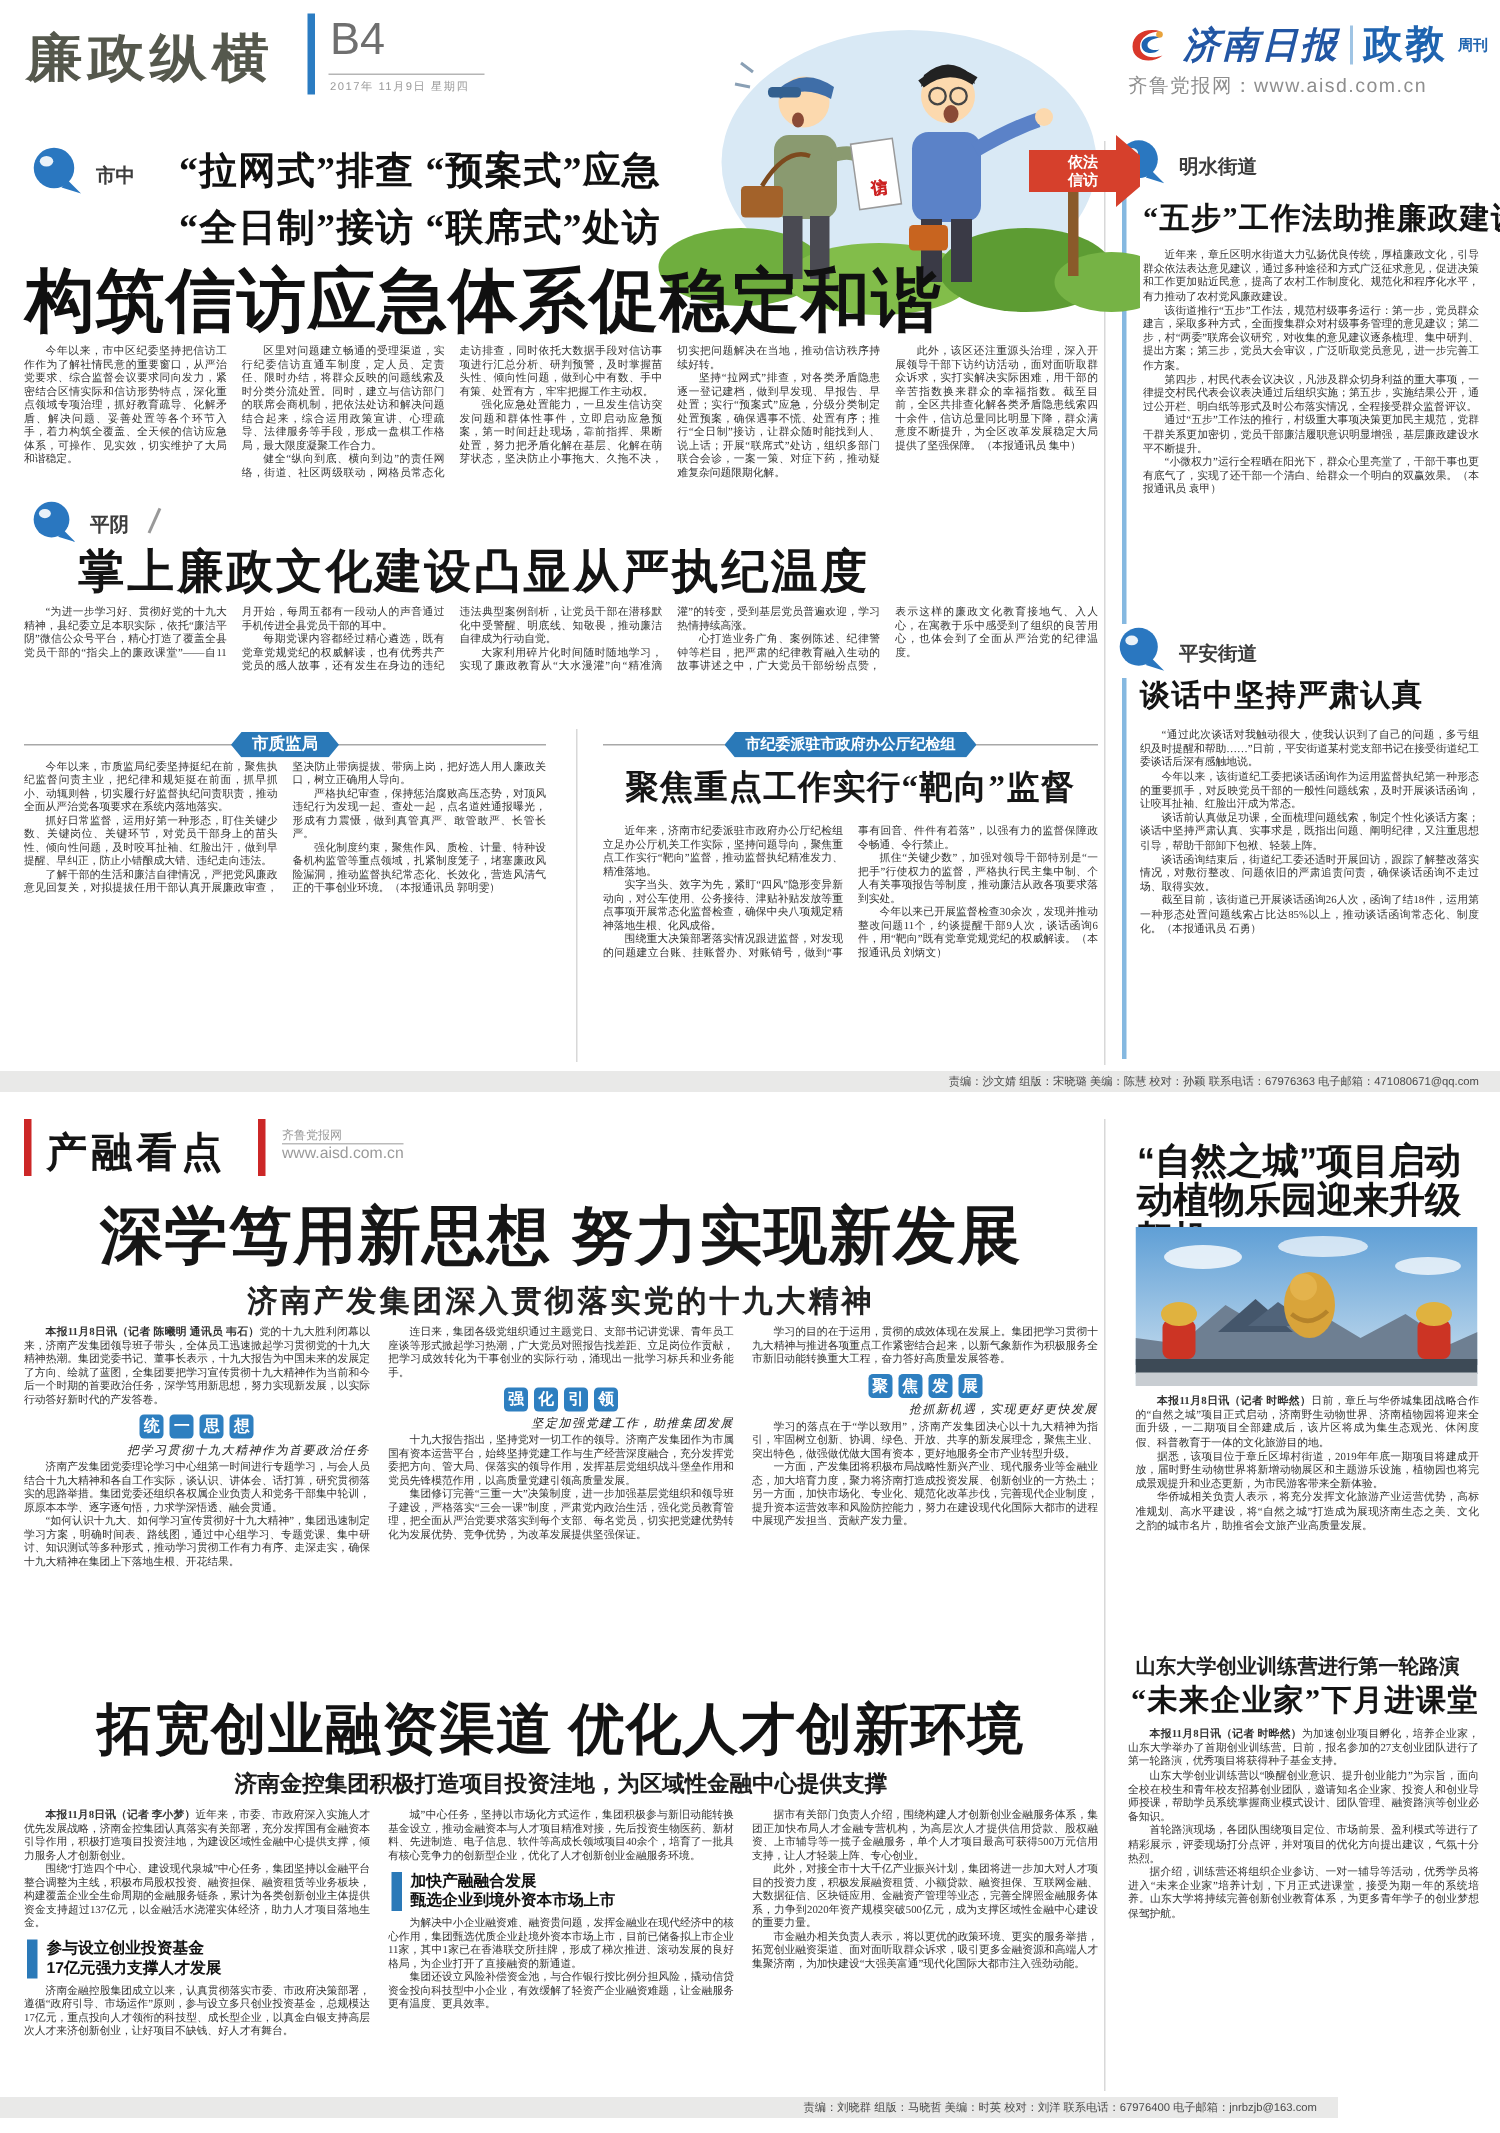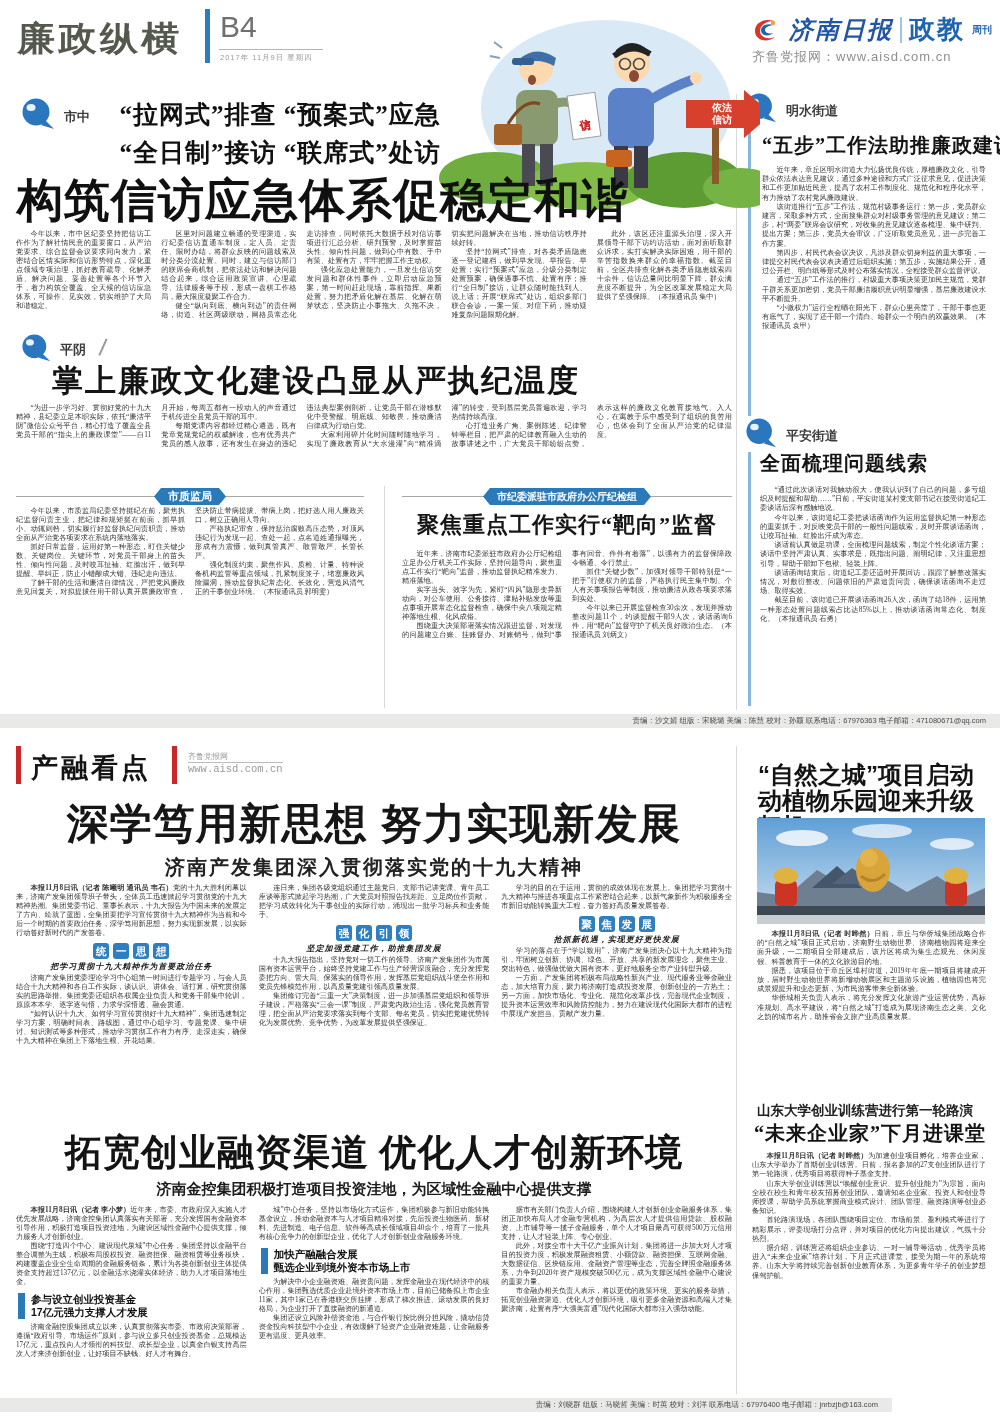--- a/index.html
+++ b/index.html
@@ -39,38 +39,38 @@
   .deck-sans{font-family:"Liberation Sans",sans-serif;font-weight:bold;font-size:15px;color:#1d1d1d;text-align:center;white-space:nowrap;}
   
   .badge-rule{border-top:1px solid #a8a8a8;position:relative;}
   .badge-pill{position:absolute;top:-9px;left:50%;transform:translateX(-50%);
       background:#2a79b8;color:#fff;font-family:"Liberation Sans",sans-serif;font-weight:bold;
       font-size:11px;line-height:17px;padding:0 14px;white-space:nowrap;
       clip-path:polygon(7px 0,calc(100% - 7px) 0,100% 50%,calc(100% - 7px) 100%,7px 100%,0 50%);}
   .badge-row{display:flex;justify-content:center;gap:4px;margin:5px 0 3px 0;}
   .bchar{width:16px;height:16px;background:#2e7fc0;color:#fff;border-radius:3px;
       font-family:"Liberation Sans",sans-serif;font-weight:bold;font-size:10.5px;line-height:16px;text-align:center;}
-  .italic-sub{font-weight:bold;font-style:italic;font-size:8px;color:#1b1b1b;text-align:center;margin:2px 0 3px 0;letter-spacing:1px;}
+  .italic-sub{font-weight:normal;font-style:italic;font-size:8px;color:#1b1b1b;text-align:right;margin:2px 0 3px 0;letter-spacing:1px;}
   .col-sub{display:flex;gap:6px;align-items:center;margin:6px 0 4px 2px;}
   .csq{width:7px;height:26px;background:#2a79b8;flex:none;}
   .cst{font-family:"Liberation Sans",sans-serif;font-weight:bold;font-size:10.5px;line-height:13px;color:#111;}
   
   .bodytxt{font-size:7.2px;line-height:9px;color:#343434;text-align:justify;overflow:hidden;}
   .bodytxt .bp{margin:0;text-indent:2em;}
   .bodytxt .bp b{font-weight:bold;}
   .mc5{column-count:5;column-gap:10px;}
   .mc2{column-count:2;column-gap:10px;}
   .sidebody{font-size:7.2px;line-height:9.2px;}
   
   .strip{background:#e9e9e8;font-size:7.5px;color:#4a4a4a;text-align:right;
          font-family:"Liberation Sans",sans-serif;line-height:14px;padding-right:14px;box-sizing:border-box;}
   .red-bar{width:5px;height:38px;background:#cc2727;}
   .cr-title{font-family:"Liberation Sans",sans-serif;font-weight:900;font-size:27px;color:#141414;letter-spacing:3px;}
   .cr-site1{font-size:8px;color:#9a9a9a;border-bottom:1px solid #bbb;font-family:"Liberation Sans",sans-serif;}
-  .cr-site2{font-size:10.5px;color:#9a9a9a;font-family:Liberation Mono, monospace;}
+  .cr-site2{font-size:10.5px;color:#9a9a9a;font-family:Liberation Sans, sans-serif;}
 </style>
 </head>
 <body>
 
 <div id="page">
 
   <div class="abs masthead-title" style="left:17px;top:16px;">廉政纵横</div>
   <div class="abs head-vbar" style="left:205px;top:9px;height:54px;"></div>
   <div class="abs page-no" style="left:220px;top:10px;">B4</div>
   <div class="abs page-no-line" style="left:219px;top:49px;width:104px;"></div>
@@ -198,21 +198,21 @@
   <div class="abs" style="left:402px;top:480px;width:330px;">
     <div class="badge-rule" style="margin-top:16px;">
       <span class="badge-pill" style="font-size:10px;">市纪委派驻市政府办公厅纪检组</span>
     </div>
     <div class="h-serif-md" style="margin-top:13px;">聚焦重点工作实行“靶向”监督</div>
     <div class="bodytxt mc2" style="margin-top:10px;height:166px;">
         <p class="bp">近年来，济南市纪委派驻市政府办公厅纪检组立足办公厅机关工作实际，坚持问题导向，聚焦重点工作实行“靶向”监督，推动监督执纪精准发力、精准落地。</p>
         <p class="bp">实字当头、效字为先，紧盯“四风”隐形变异新动向，对公车使用、公务接待、津贴补贴发放等重点事项开展常态化监督检查，确保中央八项规定精神落地生根、化风成俗。</p>
         <p class="bp">围绕重大决策部署落实情况跟进监督，对发现的问题建立台账、挂账督办、对账销号，做到“事事有回音、件件有着落”，以强有力的监督保障政令畅通、令行禁止。</p>
         <p class="bp">抓住“关键少数”，加强对领导干部特别是“一把手”行使权力的监督，严格执行民主集中制、个人有关事项报告等制度，推动廉洁从政各项要求落到实处。</p>
-        <p class="bp">今年以来已开展监督检查30余次，发现并推动整改问题11个，约谈提醒干部9人次，谈话函询6件，用“靶向”监督守护了机关良好政治生态。（本报通讯员 刘炳文）</p>
+        <p class="bp">今年以来已开展监督检查30余次，发现并推动整改问题11个，约谈提醒干部9人次，谈话函询6件，用“靶向”既有党章党规党纪的权威解读。（本报通讯员 刘炳文）</p>
       </div>
   </div>
 
   <div class="abs" style="left:744px;top:93px;">
     <svg width="36" height="32" viewBox="0 0 38 34">
         <circle cx="16" cy="14" r="13.5" fill="#2a77c0"></circle>
         <ellipse cx="11" cy="9.5" rx="4.5" ry="3.5" fill="#fff" opacity="0.9"></ellipse>
         <path d="M25 22 L34 31 L21 27 Z" fill="#2a77c0"></path>
       </svg>
   </div>
@@ -229,21 +229,21 @@
 
   <div class="abs" style="left:744px;top:418px;">
     <svg width="36" height="32" viewBox="0 0 38 34">
         <circle cx="16" cy="14" r="13.5" fill="#2a77c0"></circle>
         <ellipse cx="11" cy="9.5" rx="4.5" ry="3.5" fill="#fff" opacity="0.9"></ellipse>
         <path d="M25 22 L34 31 L21 27 Z" fill="#2a77c0"></path>
       </svg>
   </div>
   <div class="abs sec-label" style="left:786px;top:427px;">平安街道</div>
   <div class="abs blue-rail" style="left:748px;top:452px;height:254px;"></div>
-  <div class="abs h-side" style="left:760px;top:450px;">全面梳理问题线索</div>
+  <div class="abs h-side" style="left:760px;top:450px;">谈话中坚持严肃认真</div>
   <div class="abs bodytxt sidebody" style="left:760px;top:486px;width:226px;height:220px;">
       <p class="bp">“通过此次谈话对我触动很大，使我认识到了自己的问题，多亏组织及时提醒和帮助……”日前，平安街道某村党支部书记在接受街道纪工委谈话后深有感触地说。</p>
       <p class="bp">今年以来，该街道纪工委把谈话函询作为运用监督执纪第一种形态的重要抓手，对反映党员干部的一般性问题线索，及时开展谈话函询，让咬耳扯袖、红脸出汗成为常态。</p>
       <p class="bp">谈话前认真做足功课，全面梳理问题线索，制定个性化谈话方案；谈话中坚持严肃认真、实事求是，既指出问题、阐明纪律，又注重思想引导，帮助干部卸下包袱、轻装上阵。</p>
       <p class="bp">谈话函询结束后，街道纪工委还适时开展回访，跟踪了解整改落实情况，对敷衍整改、问题依旧的严肃追责问责，确保谈话函询不走过场、取得实效。</p>
       <p class="bp">截至目前，该街道已开展谈话函询26人次，函询了结18件，运用第一种形态处置问题线索占比达85%以上，推动谈话函询常态化、制度化。（本报通讯员 石勇）</p>
     </div>
 
   <div class="abs strip" style="left:0;top:714px;width:1000px;height:14px;">责编：沙文婧 组版：宋晓璐 美编：陈慧 校对：孙颖 联系电话：67976363 电子邮箱：471080671@qq.com</div>
 
@@ -355,21 +355,21 @@
             <div>加快产融融合发展</div>
             <div>甄选企业到境外资本市场上市</div>
           </div>
         </div>
         <p class="bp">为解决中小企业融资难、融资贵问题，发挥金融业在现代经济中的核心作用，集团甄选优质企业赴境外资本市场上市，目前已储备拟上市企业11家，其中1家已在香港联交所挂牌，形成了梯次推进、滚动发展的良好格局，为企业打开了直接融资的新通道。</p>
         <p class="bp">集团还设立风险补偿资金池，与合作银行按比例分担风险，撬动信贷资金投向科技型中小企业，有效缓解了轻资产企业融资难题，让金融服务更有温度、更具效率。</p>
       </div>
     <div class="bodytxt" style="flex:1;height:188px;">
         <p class="bp">据市有关部门负责人介绍，围绕构建人才创新创业金融服务体系，集团正加快布局人才金融专营机构，为高层次人才提供信用贷款、股权融资、上市辅导等一揽子金融服务，单个人才项目最高可获得500万元信用支持，让人才轻装上阵、专心创业。</p>
         <p class="bp">此外，对接全市十大千亿产业振兴计划，集团将进一步加大对人才项目的投资力度，积极发展融资租赁、小额贷款、融资担保、互联网金融、大数据征信、区块链应用、金融资产管理等业态，完善全牌照金融服务体系，力争到2020年资产规模突破500亿元，成为支撑区域性金融中心建设的重要力量。</p>
-        <p class="bp">市金融办相关负责人表示，将以更优的政策环境、更实的服务举措，拓宽创业融资渠道、优化人才创新环境，吸引更多金融资源和高端人才集聚济南，处置有序“大强美富通”现代化国际大都市注入强劲动能。</p>
+        <p class="bp">市金融办相关负责人表示，将以更优的政策环境、更实的服务举措，拓宽创业融资渠道、面对面听取群众诉求，吸引更多金融资源和高端人才集聚济南，为加快建设“大强美富通”现代化国际大都市注入强劲动能。</p>
       </div>
   </div>
 
   <div class="abs h-kicker-sm" style="left:742px;top:1102px;width:246px;">山东大学创业训练营进行第一轮路演</div>
   <div class="abs h-side" style="left:752px;top:1120px;width:236px;text-align:center;">“未来企业家”下月进课堂</div>
   <div class="abs bodytxt sidebody" style="left:752px;top:1152px;width:234px;height:242px;">
       <p class="bp"><b>本报11月8日讯（记者 时晔然）</b>为加速创业项目孵化，培养企业家，山东大学举办了首期创业训练营。日前，报名参加的27支创业团队进行了第一轮路演，优秀项目将获得种子基金支持。</p>
       <p class="bp">山东大学创业训练营以“唤醒创业意识、提升创业能力”为宗旨，面向全校在校生和青年校友招募创业团队，邀请知名企业家、投资人和创业导师授课，帮助学员系统掌握商业模式设计、团队管理、融资路演等创业必备知识。</p>
       <p class="bp">首轮路演现场，各团队围绕项目定位、市场前景、盈利模式等进行了精彩展示，评委现场打分点评，并对项目的优化方向提出建议，气氛十分热烈。</p>
       <p class="bp">据介绍，训练营还将组织企业参访、一对一辅导等活动，优秀学员将进入“未来企业家”培养计划，下月正式进课堂，接受为期一年的系统培养。山东大学将持续完善创新创业教育体系，为更多青年学子的创业梦想保驾护航。</p>

